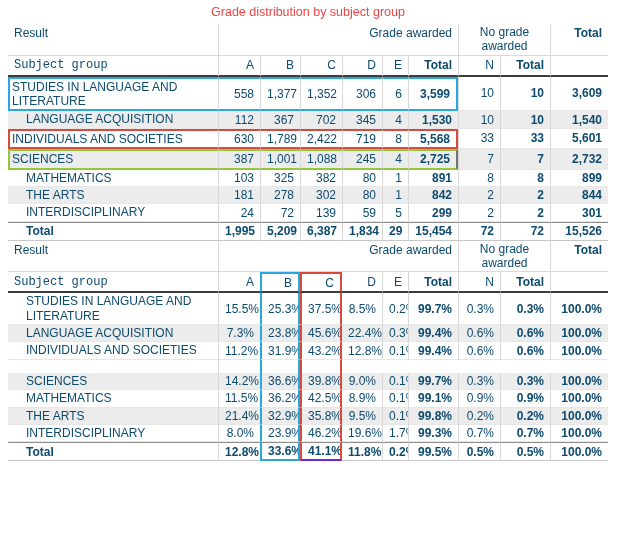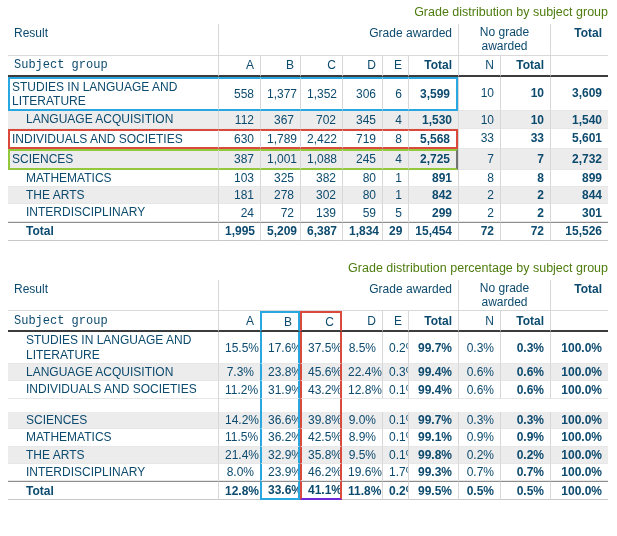--- a/index.html
+++ b/index.html
@@ -2,22 +2,22 @@
 <html><head>
 <meta charset="utf-8">
 <style>
   html, body { margin: 0; padding: 0; background: #ffffff; }
   .page {
     width: 617px; height: 536px; background: #ffffff; overflow: hidden;
     font-family: "Liberation Sans", sans-serif; color: #1a1a1a;
     box-sizing: border-box; padding-top: 5px;
   }
   .tbl-title {
-    width: 600px; margin: 0 0 5px 8px; text-align: right;
-    font-size: 12.5px; color: #4d7c0f; font-weight: 400;
+    width: 600px; margin: 0 0 5px 8px; text-align: center;
+    font-size: 12.5px; color: #ef4444; font-weight: 400;
   }
   .tbl-title.t2 { margin-top: 20px; }
   .caption {
     width: 600px; margin: 13px 0 0 8px; text-align: center;
     font-size: 12.5px; color: #111;
   }
   table.rpt {
     margin-left: 8px; width: 600px; border-collapse: separate; border-spacing: 0;
     table-layout: fixed; font-size: 12px; color: #0c4a6e;
   }
@@ -198,21 +198,20 @@
       <td class="num sep">1,834</td>
       <td class="num sep">29</td>
       <td class="num sep">15,454</td>
       <td class="num sep">72</td>
       <td class="num sep">72</td>
       <td class="num sep">15,526</td>
     </tr>
   </tbody>
     </table>
 
-  <div class="tbl-title t2">Grade distribution percentage by subject group</div>
 
   <table class="rpt">
     <colgroup>
       <col style="width:210px">
         <col style="width:42px">
         <col style="width:40px">
         <col style="width:42px">
         <col style="width:40px">
       <col style="width:26px">
         <col style="width:50px">
@@ -235,21 +234,21 @@
       <th>D</th>
       <th class="sep">E</th>
       <th class="sep b">Total</th>
       <th class="sep">N</th>
       <th class="sep b">Total</th>
       <th class="sep"></th>
     </tr>
     <tr>
       <td class="subject">STUDIES IN LANGUAGE AND LITERATURE</td>
       <td class="num sep">15.5%</td>
-      <td class="num col-b">17.6%</td>
+      <td class="num col-b">25.3%</td>
       <td class="num col-c">37.5%</td>
       <td class="num">8.5%</td>
       <td class="num sep">0.2%</td>
       <td class="num sep b">99.7%</td>
       <td class="num sep">0.3%</td>
       <td class="num sep b">0.3%</td>
       <td class="num sep b">100.0%</td>
     </tr>
     <tr class="shade">
       <td class="subject">LANGUAGE ACQUISITION</td>

